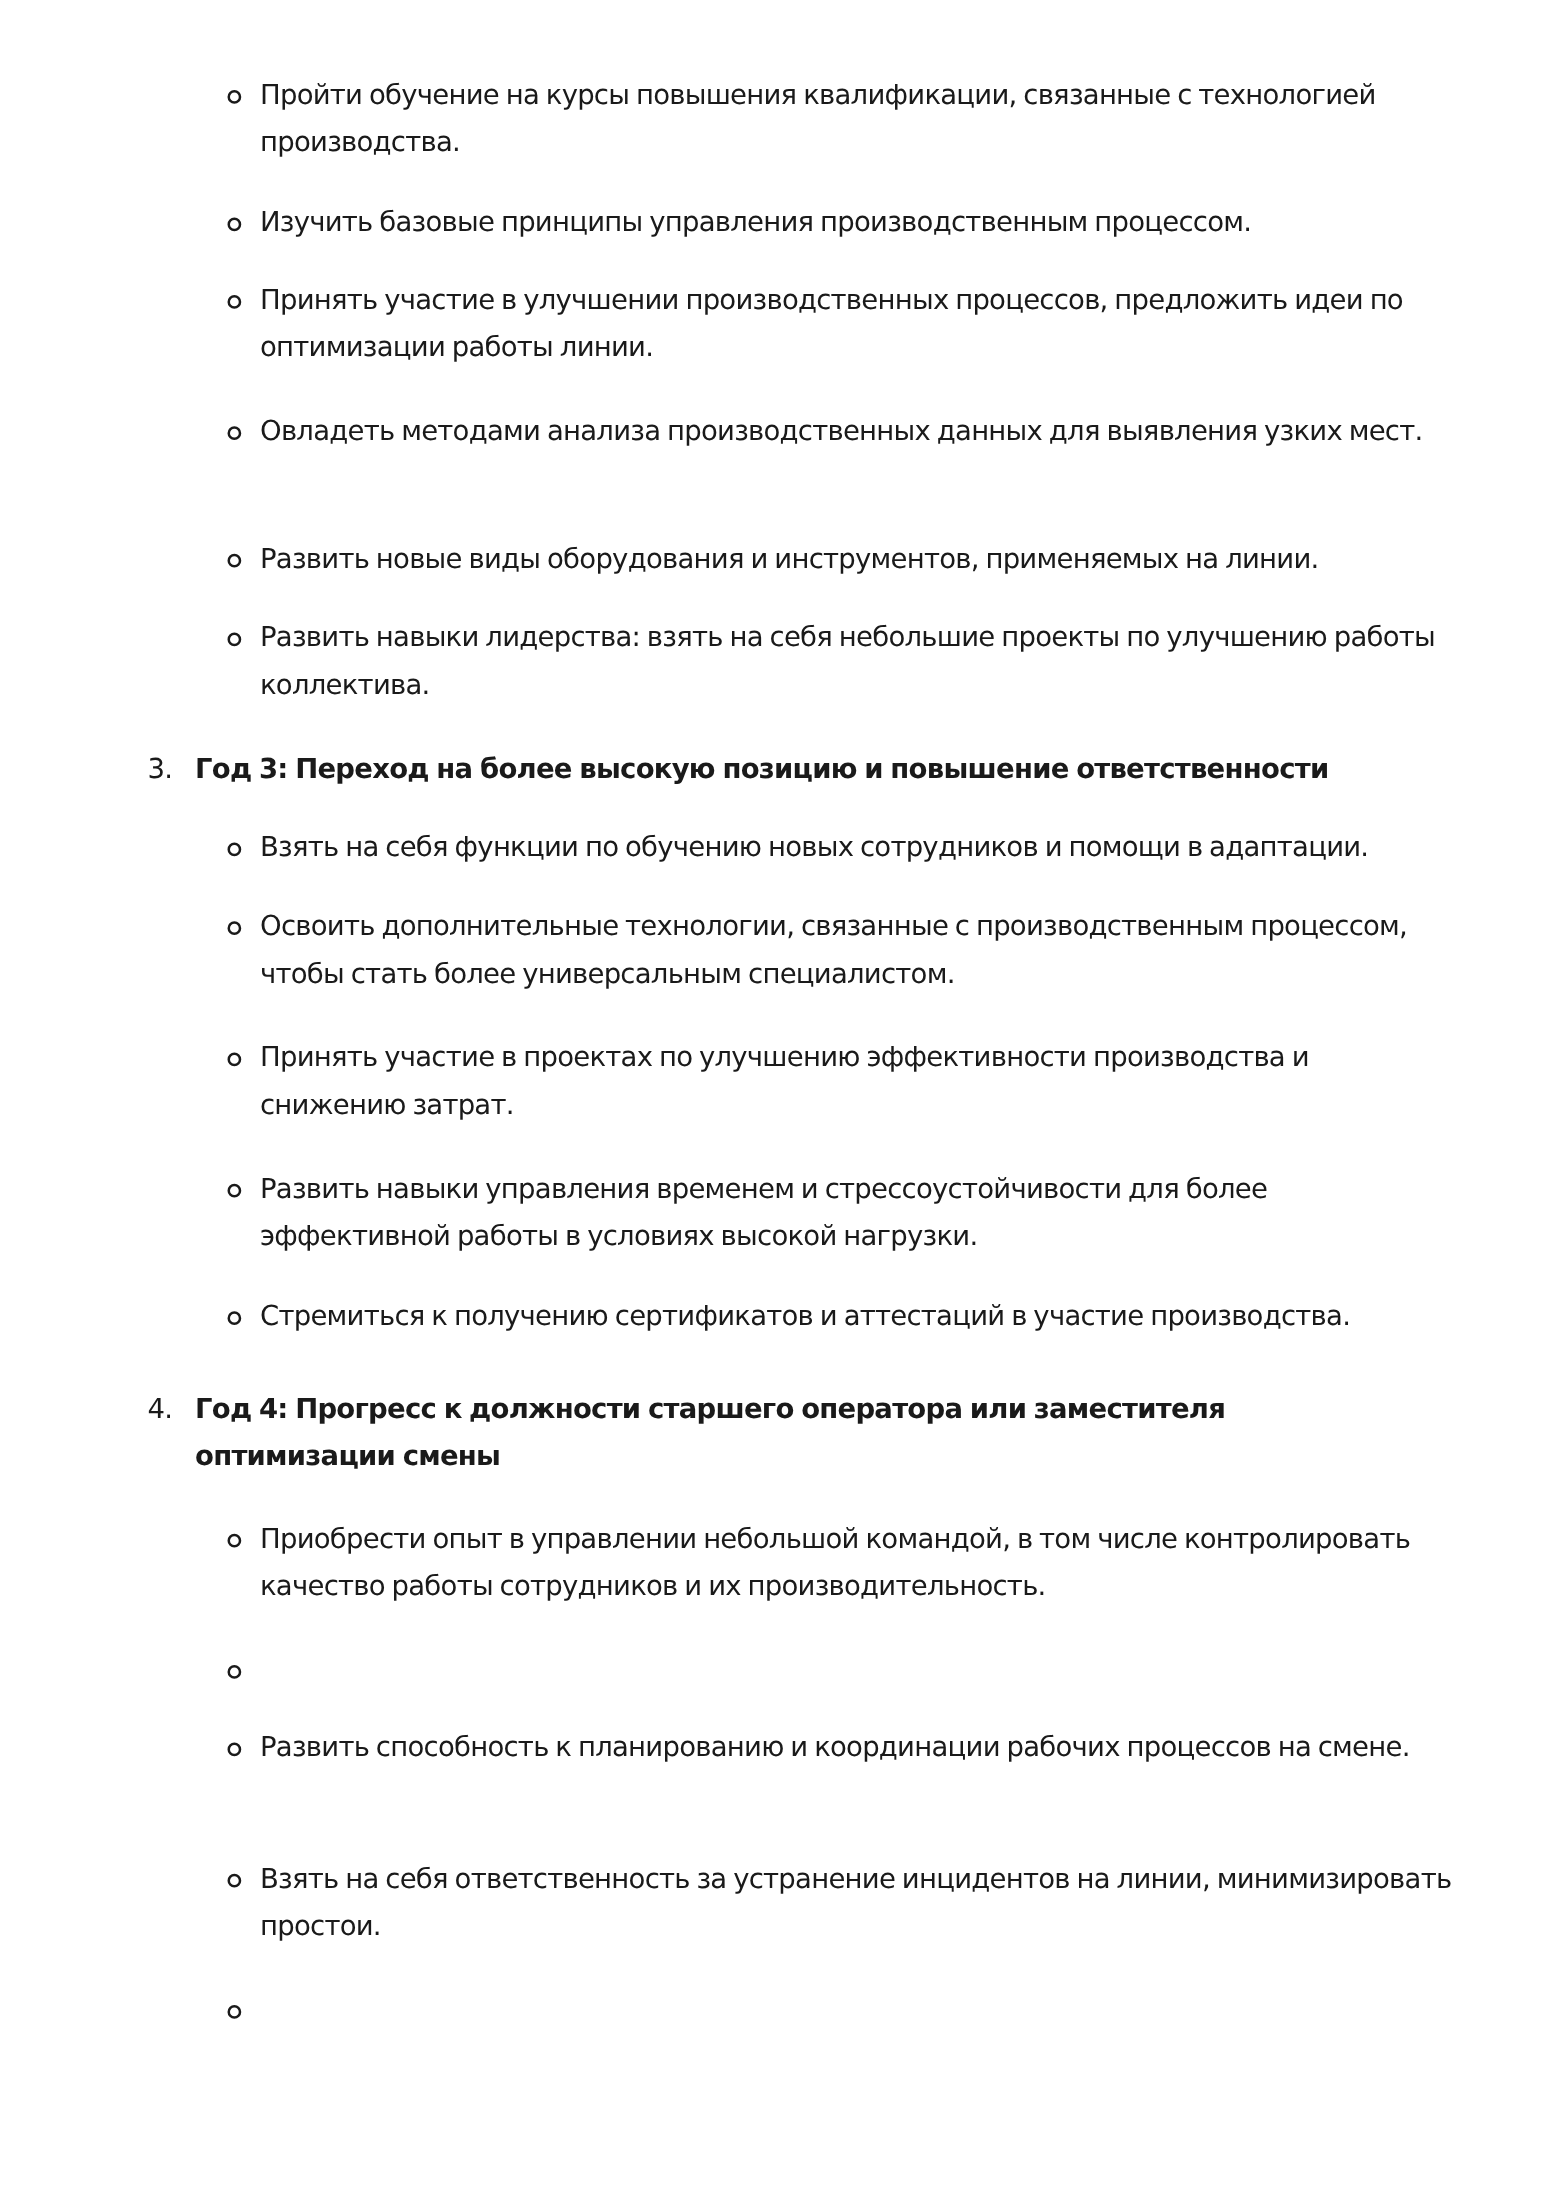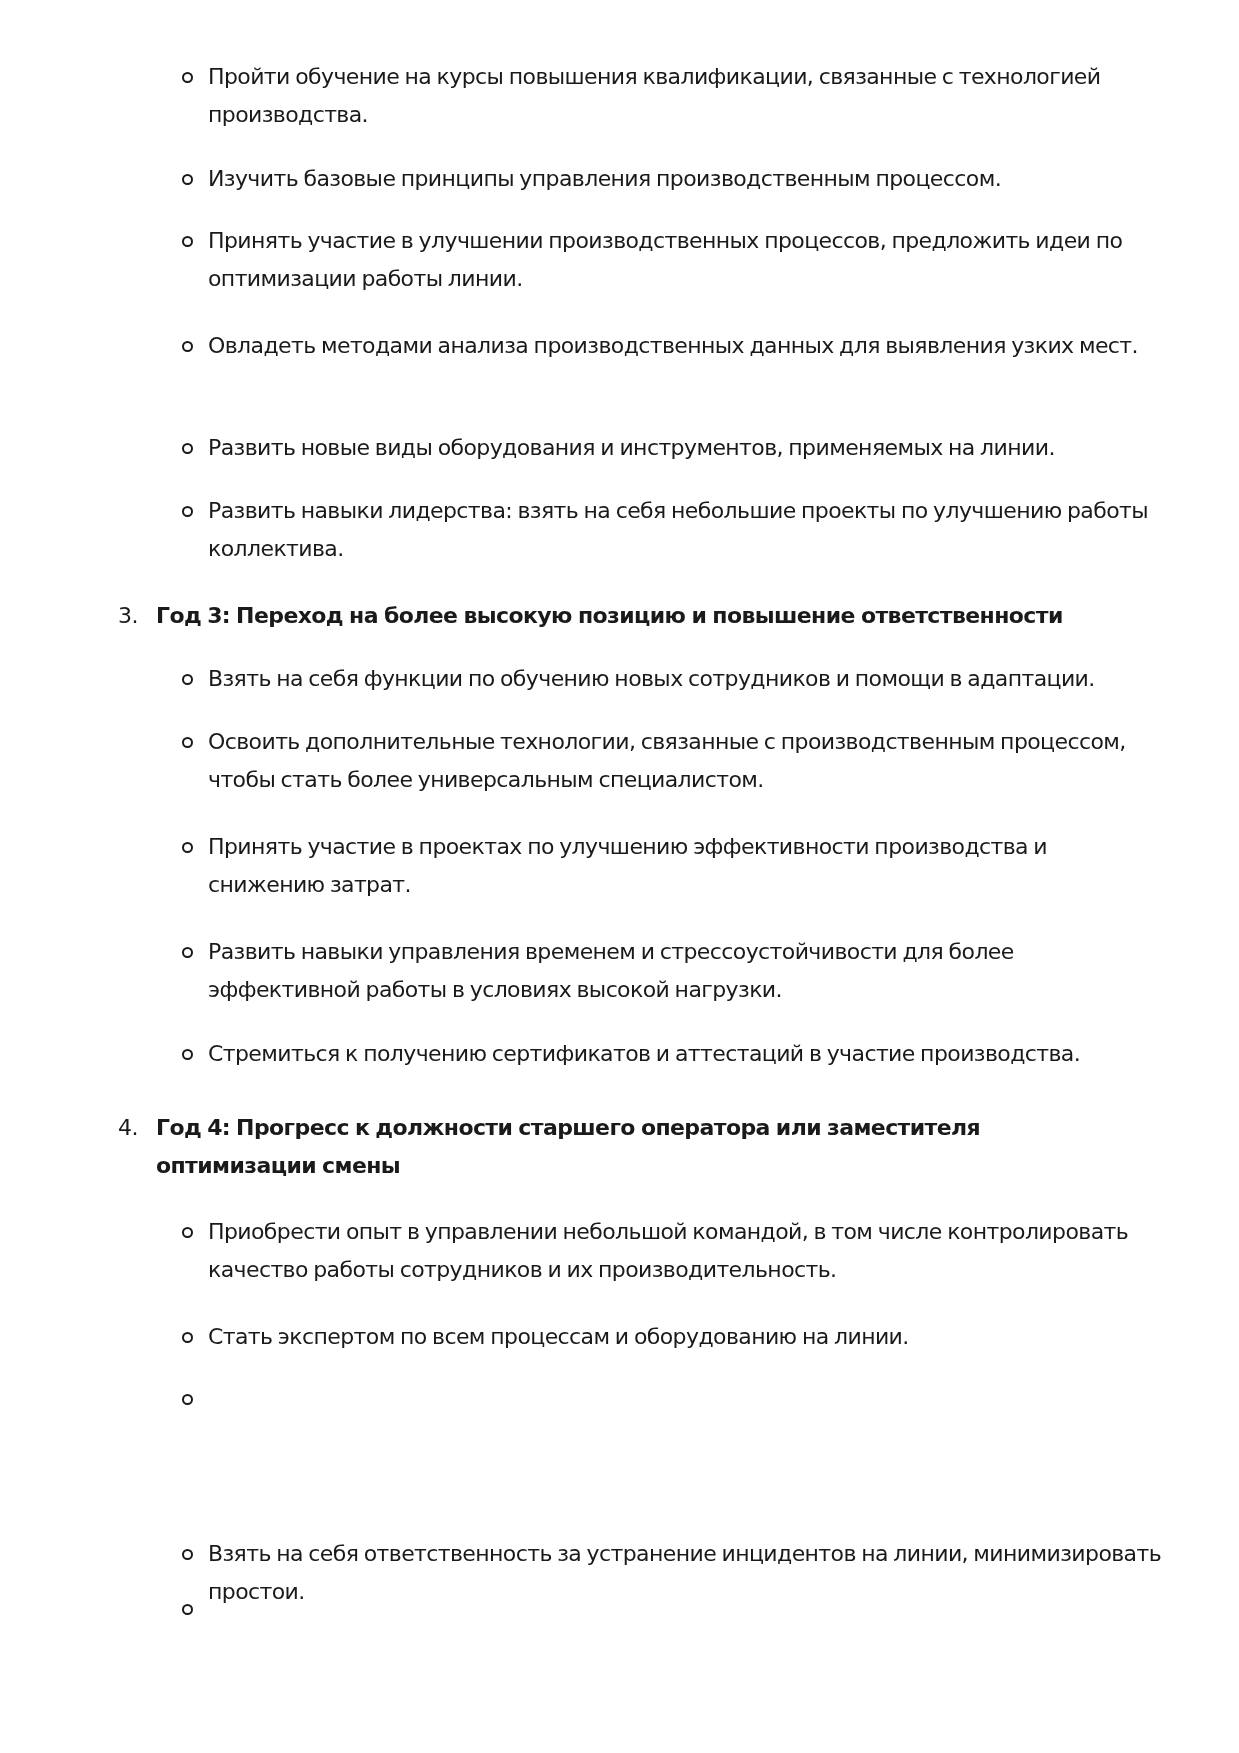--- a/index.html
+++ b/index.html
@@ -51,18 +51,18 @@
     <li style="top:933px"><span class="bullet"></span><span>Развить навыки управления временем и стрессоустойчивости для более эффективной работы в условиях высокой нагрузки.</span></li>
     <li style="top:1035px"><span class="bullet"></span><span>Стремиться к получению сертификатов и аттестаций в участие производства.</span></li>
   </ul>
 
   <div class="num" style="top:1109px">
     <span class="n">4.</span>
     <span class="t">Год 4: Прогресс к должности старшего оператора или заместителя оптимизации смены</span>
   </div>
   <ul class="sub">
     <li style="top:1213px"><span class="bullet"></span><span>Приобрести опыт в управлении небольшой командой, в том числе контролировать качество работы сотрудников и их производительность.</span></li>
-    <li style="top:1318px"><span class="bullet"></span><span>Стать экспертом по всем процессам и оборудованию на линии.</span></li>
-    <li style="top:1380px"><span class="bullet"></span></li>
-    <li style="top:1535px"><span class="bullet"></span><span>Взять на себя ответственность за устранение инцидентов на линии, минимизировать простои.</span></li>
+    <li style="top:1318px"><span class="bullet"></span></li>
+    <li style="top:1380px"><span class="bullet"></span><span>Развить способность к планированию и координации рабочих процессов на смене.</span></li>
+    <li style="top:1485px"><span class="bullet"></span><span>Взять на себя ответственность за устранение инцидентов на линии, минимизировать простои.</span></li>
     <li style="top:1590px"><span class="bullet"></span></li>
   </ul>
 </div>
 
 </body></html>

